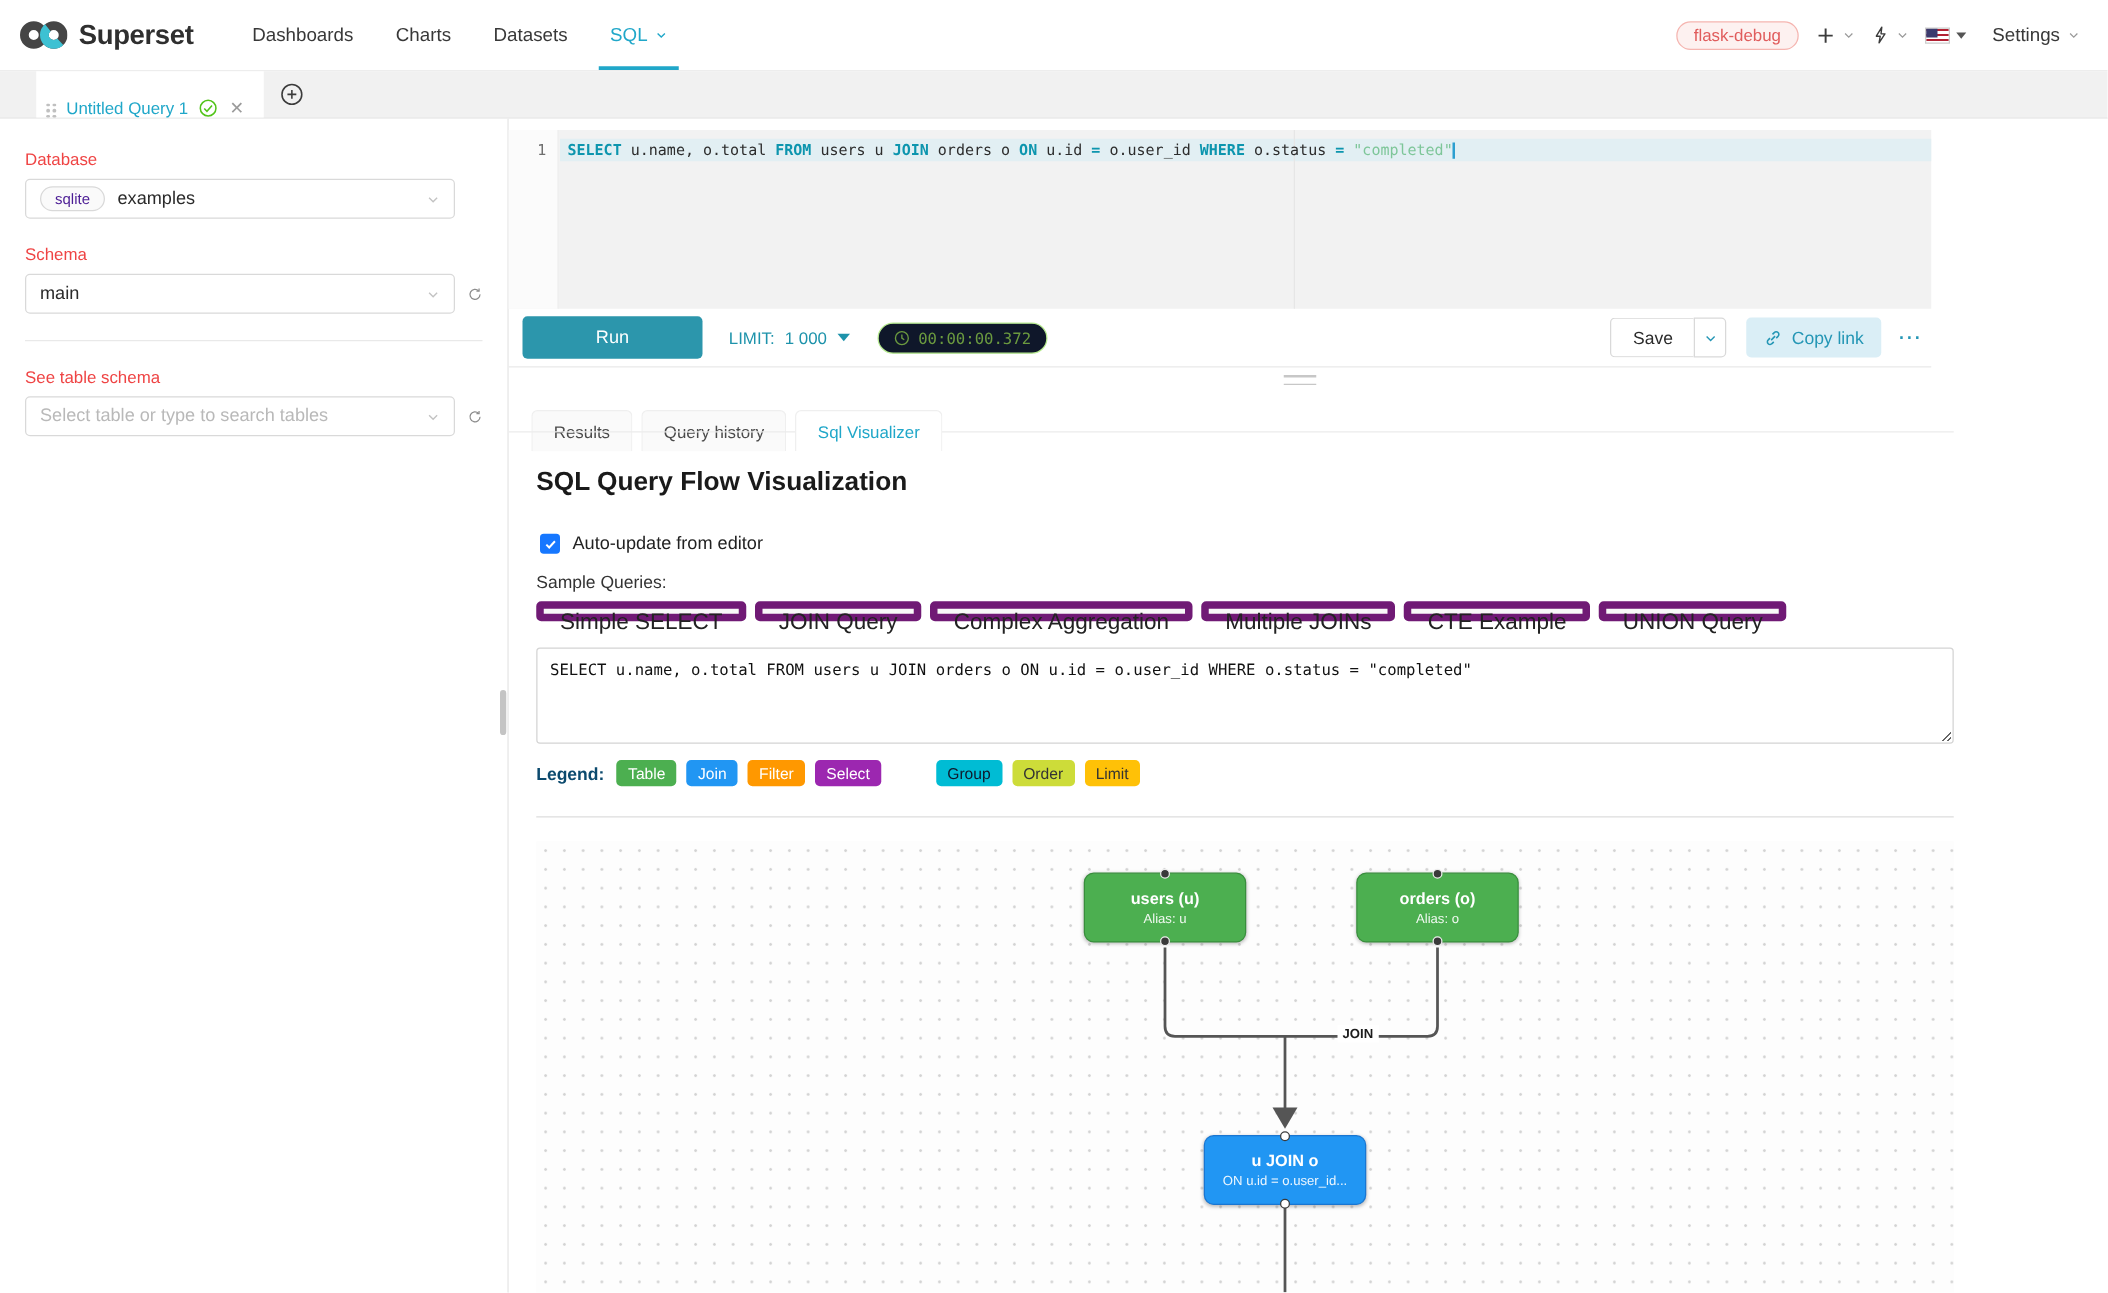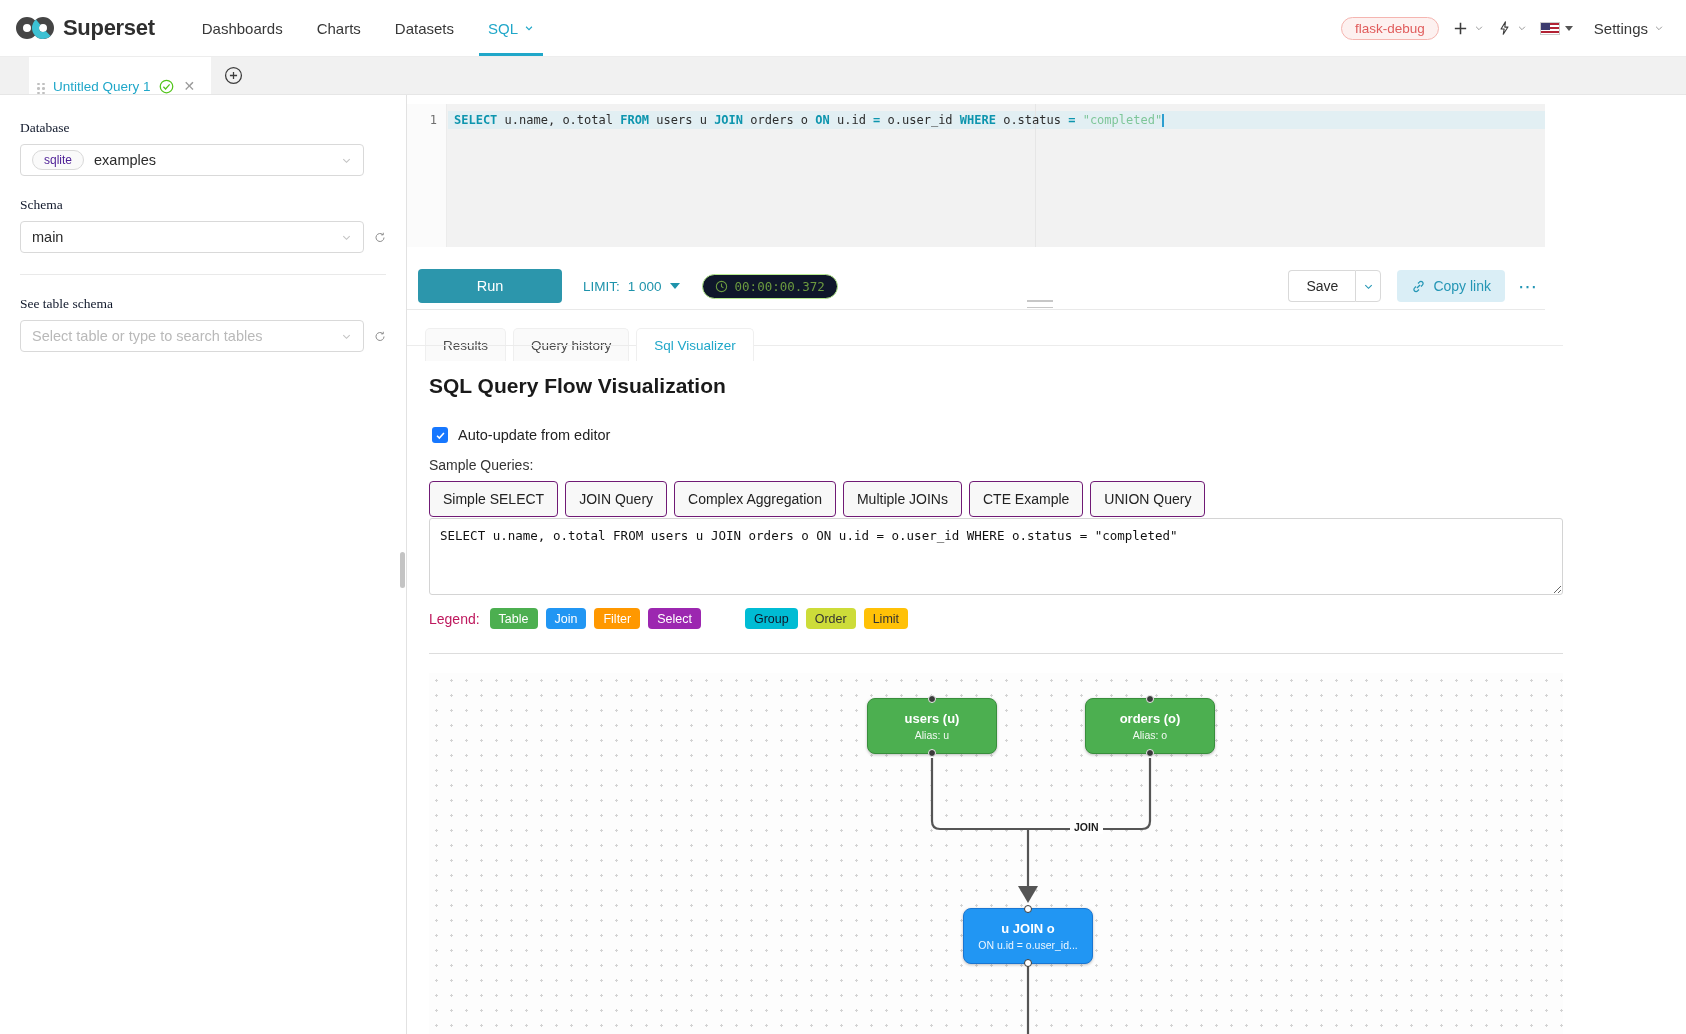--- a/index.html
+++ b/index.html
@@ -25,21 +25,21 @@
   .tabstrip { position:absolute; top:57px; left:0; width:1686px; height:38px; background:#f1f1f1; border-bottom:1px solid #e6e6e6; display:flex; align-items:stretch; }
   .qtab { width:182px; margin-left:29px; background:#fff; display:flex; align-items:flex-end; padding:0 10px 0 8px; gap:8px; }
   .drag-dots { display:grid; grid-template-columns:3px 3px; grid-gap:2px; }
   .drag-dots i { width:2.5px; height:2.5px; border-radius:50%; background:#c0c0c0; }
   .qtab-title { font-size:13.5px; color:#20a7c9; white-space:nowrap; }
   .qtab .close { color:#9b9b9b; font-size:14px; margin-left:2px; cursor:pointer; }
   .add-tab { display:flex; align-items:center; margin-left:13px; cursor:pointer; }
 
   
   .sidebar { position:absolute; top:95px; left:0; width:407px; height:939px; background:#fff; border-right:1px solid #e2e2e2; padding:25px 20px 0 20px; }
-  .fld-label { font-size:13.5px; color:#0f172a; margin-bottom:8px;font-family:Liberation Serif, serif; }
+  .fld-label { font-size:13.5px; color:#ef4444; margin-bottom:8px; }
   .sel-row { display:flex; align-items:center; gap:10px; margin-bottom:21px; }
   .select { flex:0 0 344px; height:32px; border:1px solid #d9d9d9; border-radius:4px; background:#fff; display:flex; align-items:center; padding:0 11px; gap:10px; cursor:pointer; }
   .select .val { font-size:14.5px; color:#2b2b2b; }
   .select .ph { font-size:14.5px; color:#b9b9b9; white-space:nowrap; overflow:hidden; }
   .select .sp { flex:1; }
   .engine-pill { font-size:12px; color:#4c1d95; background:#fafafa; border:1px solid #d9d9d9; border-radius:11px; padding:2px 11px; }
   .side-divider { height:1px; background:#e9e9e9; margin:3px 0 21px 0; }
   .side-scroll-thumb { position:absolute; right:1px; top:457px; width:5px; height:36px; background:#c4c4c4; border-radius:3px; }
 
   
@@ -49,21 +49,21 @@
   .gutter .ln { position:absolute; top:9px; right:9px; font-size:12px; color:#6f6f6f; }
   .active-line { position:absolute; top:7px; left:41px; right:0; height:18px; background:#e2eff3; }
   .code-line { position:absolute; top:9px; left:47px; font-size:12px; color:#2d2d2d; white-space:pre; }
   .tok-kw { color:#0d95ae; font-weight:bold; }
   .tok-op { color:#0d95ae; font-weight:bold; }
   .tok-str { color:#7ec699; }
   .cursor { display:inline-block; width:2px; height:13px; background:#2d9fd0; vertical-align:text-bottom; }
   .print-margin { position:absolute; top:0; left:628px; width:1px; height:143px; background:#e6e6e6; }
 
   
-  .toolbar { position:absolute; top:168px; left:0; width:1138px; height:47px; border-bottom:1px solid #e9e9e9; display:flex; align-items:center; }
+  .toolbar { position:absolute; top:152px; left:0; width:1138px; height:47px; border-bottom:1px solid #e9e9e9; display:flex; align-items:center; }
   .run-btn { width:144px; height:34px; margin-left:11px; background:#2c96ac; color:#fff; border:none; border-radius:4px; font-size:14.5px; font-family:inherit; cursor:pointer; }
   .limit { display:flex; align-items:center; gap:8px; margin-left:21px; color:#1e93ab; font-size:13.5px; cursor:pointer; }
   .limit b { font-weight:normal; }
   .limit-caret { width:0; height:0; border-left:5px solid transparent; border-right:5px solid transparent; border-top:6px solid #1e93ab; }
   .timer { display:flex; align-items:center; gap:7px; margin-left:22px; height:25px; padding:0 12px; background:#0f172a; border:1px solid #b7eb8f; border-radius:13px; color:#6b9a3f; font-family:"DejaVu Sans Mono","Liberation Mono",monospace; font-size:12.5px; }
   .tb-right { margin-left:auto; display:flex; align-items:center; margin-right:3px; }
   .save-group { display:flex; }
   .save-main { height:32px; padding:0 17px; background:#fff; border:1px solid #d9d9d9; border-right:none; border-radius:4px 0 0 4px; font-size:14px; color:#2b2b2b; font-family:inherit; cursor:pointer; }
   .save-caret { width:26px; height:32px; background:#fff; border:1px solid #d9d9d9; border-radius:0 4px 4px 0; display:flex; align-items:center; justify-content:center; cursor:pointer; }
   .copylink-btn { height:32px; margin-left:16px; padding:0 14px; background:#daeef6; border:none; border-radius:4px; color:#2496b5; font-size:14px; font-family:inherit; display:flex; align-items:center; gap:7px; cursor:pointer; }
@@ -80,24 +80,24 @@
   .stabs-border { position:absolute; top:250px; left:0; width:1156px; height:1px; background:#ececec; }
 
   
   .panel { position:absolute; top:251px; left:22px; width:1134px; height:688px; }
   .viz-title { position:absolute; top:28px; left:0; font-size:21px; font-weight:bold; color:#1a1a1a; }
   .chk-row { position:absolute; top:81px; left:3px; display:flex; align-items:center; gap:10px; }
   .checkbox { width:16px; height:16px; background:#1677ff; border-radius:3px; display:flex; align-items:center; justify-content:center; cursor:pointer; }
   .chk-label { font-size:14.5px; color:#222; }
   .sample-label { position:absolute; top:111px; left:0; font-size:14px; color:#333; }
   .sample-btns { position:absolute; top:135px; left:0; display:flex; gap:7px; }
-  .sample-btn { height:36px; padding:0 13px; font-size:14px; color:#222; background:#f8f8f8; border:1px solid #701a75; border-radius:4px; font-family:inherit; cursor:pointer; }
+  .sample-btn { height:16px; padding:0 13px; font-size:18px; color:#222; background:#f8f8f8; border:6px solid #701a75; border-radius:4px; font-family:inherit; cursor:pointer; }
   .query-box { position:absolute; top:172px; left:0; width:1134px; height:77px; border:1px solid #d4d4d4; border-radius:3px; padding:9px 10px; font-family:"DejaVu Sans Mono","Liberation Mono",monospace; font-size:12.5px; color:#111; resize:vertical; background:#fff; }
   .legend-row { position:absolute; top:262px; left:0; display:flex; align-items:center; gap:8px; }
-  .legend-label { font-size:14px; color:#be185d; margin-right:2px; }
+  .legend-label { font-size:14px; color:#0c4a6e; margin-right:2px;font-weight:bold; }
   .badge { height:21px; display:flex; align-items:center; padding:0 9px; border-radius:4px; font-size:12.5px; }
   .panel-divider { position:absolute; top:307px; left:0; width:1134px; height:1px; background:#dddddd; }
 
   
   .canvas { position:absolute; top:327px; left:0; width:1134px; height:361px; background:#fdfdfd; background-image:radial-gradient(#d3d3d3 1px, transparent 1.2px); background-size:15px 15px; overflow:hidden; }
   .edges { position:absolute; top:0; left:0; }
   .node { position:absolute; width:130px; height:56px; border-radius:8px; border:1px solid; box-shadow:0 1px 3px rgba(0,0,0,.25); display:flex; flex-direction:column; align-items:center; justify-content:center; gap:3px; cursor:grab; }
   .node-title { font-size:13px; font-weight:bold; color:#fff; }
   .node-sub { font-size:10.5px; color:rgba(255,255,255,.92); }
   .handle { position:absolute; left:50%; width:8px; height:8px; border-radius:50%; transform:translateX(-50%); }

